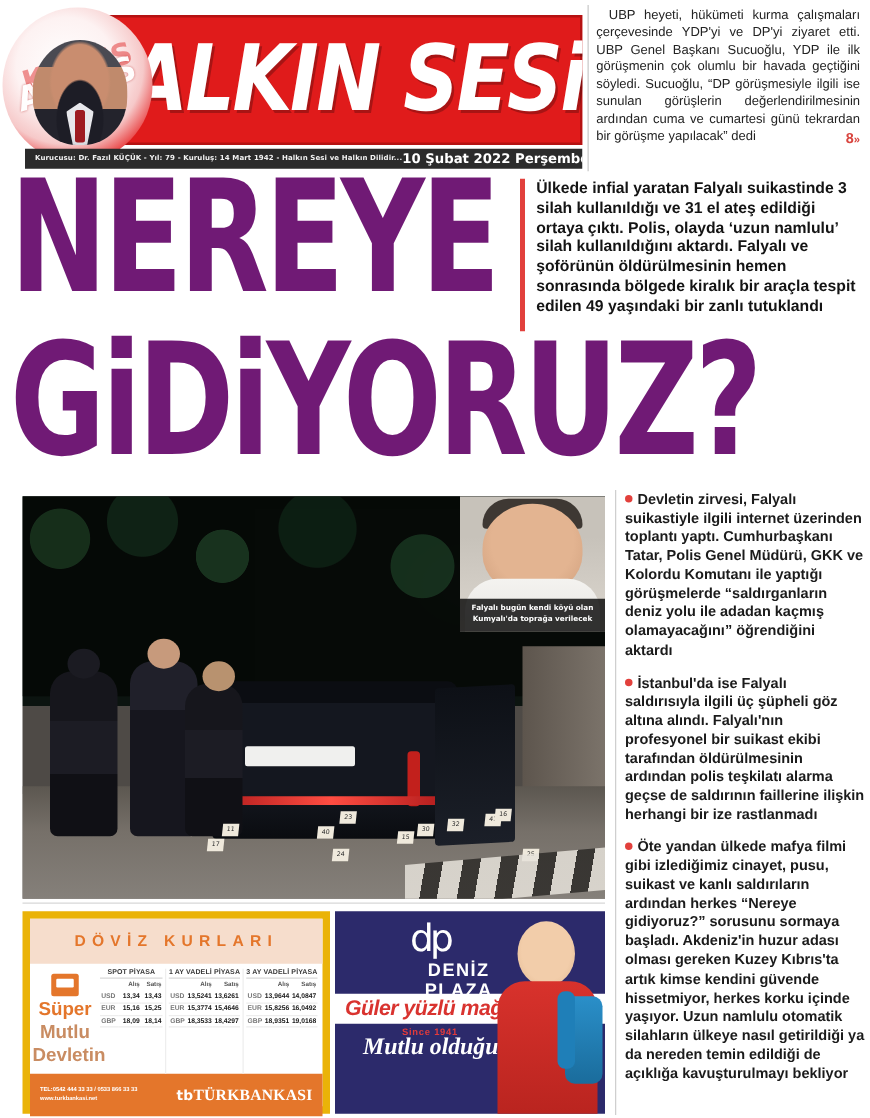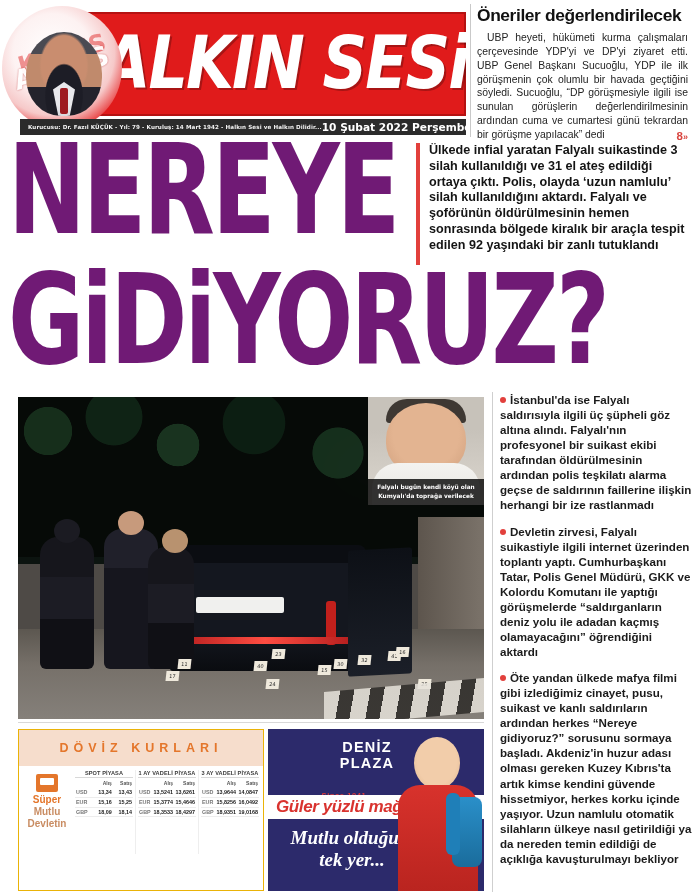--- a/index.html
+++ b/index.html
@@ -296,40 +296,40 @@
   }
   .bullets-page {
     color:#d9453f; font-size:12.5px; font-weight:700;
     text-align:right; margin-top:-16px;
   }
 
   
   .fx {
     position:absolute; left:18px; top:729px;
     width:246px; height:162px;
-    background:#fff; border:1px solid #eab308;
+    background:#fff; border:6px solid #eab308;
   }
   .fx-title {
     height:36px; background:#f6ddcc;
     display:flex; align-items:center; justify-content:center;
     color:#e4762b; font-weight:800; font-size:12.5px;
     letter-spacing:5px;
   }
   .fx-body { height:88px; display:flex; padding:4px 2px 0 2px; }
   .fx-brand { width:52px; text-align:center; padding-top:4px; }
   .fx-brand .box {
     width:22px; height:18px; margin:0 auto 2px auto;
     background:#e4762b; border-radius:2px;
     position:relative;
   }
   .fx-brand .box::after{
     content:""; position:absolute; left:4px; top:4px; width:14px; height:7px;
     background:#fff; border-radius:1px;
   }
-  .fx-brand .ln { font-size:10px; font-weight:800; color:#e4762b; line-height:1.22; }
+  .fx-brand .ln { font-size:15px; font-weight:800; color:#e4762b; line-height:1.22; }
   .fx-brand .ln.sub { color:#c98c62; font-weight:700; }
   .fx-table { flex:1; display:flex; }
   .fx-grp { flex:1; padding:0 2px; border-left:1px solid #eee; }
   .fx-grp:first-child { border-left:none; }
   .fx-grp .gh {
     font-size:5.6px; font-weight:800; color:#3a3a3a;
     text-align:center; border-bottom:1px solid #d8d8d8;
     padding-bottom:1px; letter-spacing:.1px; white-space:nowrap;
   }
   .fx-grp table { width:100%; border-collapse:collapse; margin-top:1px; }
@@ -446,34 +446,33 @@
       <div class="mast-portrait"></div>
     </div>
 
     <div class="mast-strap">
       <span class="credits">Kurucusu: Dr. Fazıl KÜÇÜK - Yıl: 79 - Kuruluş: 14 Mart 1942 - Halkın Sesi ve Halkın Dilidir...</span>
       <span class="issue">10 Şubat 2022 Perşembe   Sayı: 25802    8.00 TL</span>
     </div>
   </div>
 
   <div class="teaser">
-    <div class="teaser-head">Öneriler değerlendirilecek</div>
     <div class="teaser-body">UBP heyeti, hükümeti kurma çalışmaları çerçevesinde YDP'yi ve DP'yi ziyaret etti. UBP Genel Başkanı Sucuoğlu, YDP ile ilk görüşmenin çok olumlu bir havada geçtiğini söyledi. Sucuoğlu, “DP görüşmesiyle ilgili ise sunulan görüşlerin değerlendirilmesinin ardından cuma ve cumartesi günü tekrardan bir görüşme yapılacak” dedi</div>
     <div class="teaser-page">
       <span>8</span><span class="arr">»</span>
     </div>
   </div>
 
   <div class="headline">
     <span class="l1">NEREYE</span>
     <span class="l2">GiDiYORUZ?</span>
   </div>
 
   <div class="summary">
-    <p>Ülkede infial yaratan Falyalı suikastinde 3 silah kullanıldığı ve 31 el ateş edildiği ortaya çıktı. Polis, olayda ‘uzun namlulu’ silah kullanıldığını aktardı. Falyalı ve şoförünün öldürülmesinin hemen sonrasında bölgede kiralık bir araçla tespit edilen 92 yaşındaki bir zanlı tutuklandı</p>
+    <p>Ülkede infial yaratan Falyalı suikastinde 3 silah kullanıldığı ve 31 el ateş edildiği ortaya çıktı. Polis, olayda ‘uzun namlulu’ silah kullanıldığını aktardı. Falyalı ve şoförünün öldürülmesinin hemen sonrasında bölgede kiralık bir araçla tespit edilen 49 yaşındaki bir zanlı tutuklandı</p>
   </div>
 
   <div class="photo">
     <div class="foliage"></div>
     <div class="wall"></div>
     <div class="ground"></div>
 
     <div class="van">
       <div class="tail-l"></div>
 
@@ -503,24 +502,24 @@
       <div class="face"></div>
       <div class="shirt"></div>
       <div class="cap">Falyalı bugün kendi köyü olan Kumyalı'da toprağa verilecek</div>
     </div>
   </div>
 
   <div class="hr-thin"></div>
 
   <div class="bullets">
     <div class="bullet">
+      <p><span class="dot"></span><span>Devletin zirvesi, Falyalı suikastiyle ilgili internet üzerinden toplantı yaptı. Cumhurbaşkanı Tatar, Polis Genel Müdürü, GKK ve Kolordu Komutanı ile yaptığı görüşmelerde “saldırganların deniz yolu ile adadan kaçmış olamayacağını” öğrendiğini aktardı</span></p>
+    </div>
+    <div class="bullet">
       <p><span class="dot"></span><span>İstanbul'da ise Falyalı saldırısıyla ilgili üç şüpheli göz altına alındı. Falyalı'nın profesyonel bir suikast ekibi tarafından öldürülmesinin ardından polis teşkilatı alarma geçse de saldırının faillerine ilişkin herhangi bir ize rastlanmadı</span></p>
-    </div>
-    <div class="bullet">
-      <p><span class="dot"></span><span>Devletin zirvesi, Falyalı suikastiyle ilgili internet üzerinden toplantı yaptı. Cumhurbaşkanı Tatar, Polis Genel Müdürü, GKK ve Kolordu Komutanı ile yaptığı görüşmelerde “saldırganların deniz yolu ile adadan kaçmış olamayacağını” öğrendiğini aktardı</span></p>
     </div>
     <div class="bullet">
       <p><span class="dot"></span><span>Öte yandan ülkede mafya filmi gibi izlediğimiz cinayet, pusu, suikast ve kanlı saldırıların ardından herkes “Nereye gidiyoruz?” sorusunu sormaya başladı. Akdeniz'in huzur adası olması gereken Kuzey Kıbrıs'ta artık kimse kendini güvende hissetmiyor, herkes korku içinde yaşıyor. Uzun namlulu otomatik silahların ülkeye nasıl getirildiği ya da nereden temin edildiği de açıklığa kavuşturulmayı bekliyor</span></p>
     </div>
   </div>
 
   <div class="fx">
     <div class="fx-title">DÖVİZ KURLARI</div>
 
     <div class="fx-body">
@@ -613,33 +612,42 @@
               <td>18,9351</td>
               <td>19,0168</td>
             </tr>
           </tbody>
             </table>
         </div>
 
       </div>
     </div>
 
+    <div class="fx-foot">
+      <div class="tel">
+        <div>TEL:0542 444 33 33 / 0533 866 33 33</div>
+        <div>www.turkbankasi.net</div>
+      </div>
+      <div class="bank">
+        <span class="tb">tb</span><span>TÜRKBANKASI</span>
+      </div>
+    </div>
   </div>
 
   <div class="ad">
     <div class="dp-logo">
+      <div class="dp-mark">dp</div>
       <div class="dp-name">DENİZ PLAZA</div>
       <div class="dp-since">Since 1941</div>
     </div>
     <div class="bar">
       <span>Güler yüzlü mağaza</span>
     </div>
     <div class="slogan">
       <div>Mutlu olduğum</div>
-      <div>tek yer...</div>
     </div>
     <div class="girl">
       <div class="hair"></div>
       <div class="head"></div>
       <div class="body"></div>
       <div class="pack"></div>
       <div class="strap"></div>
     </div>
   </div>
 

